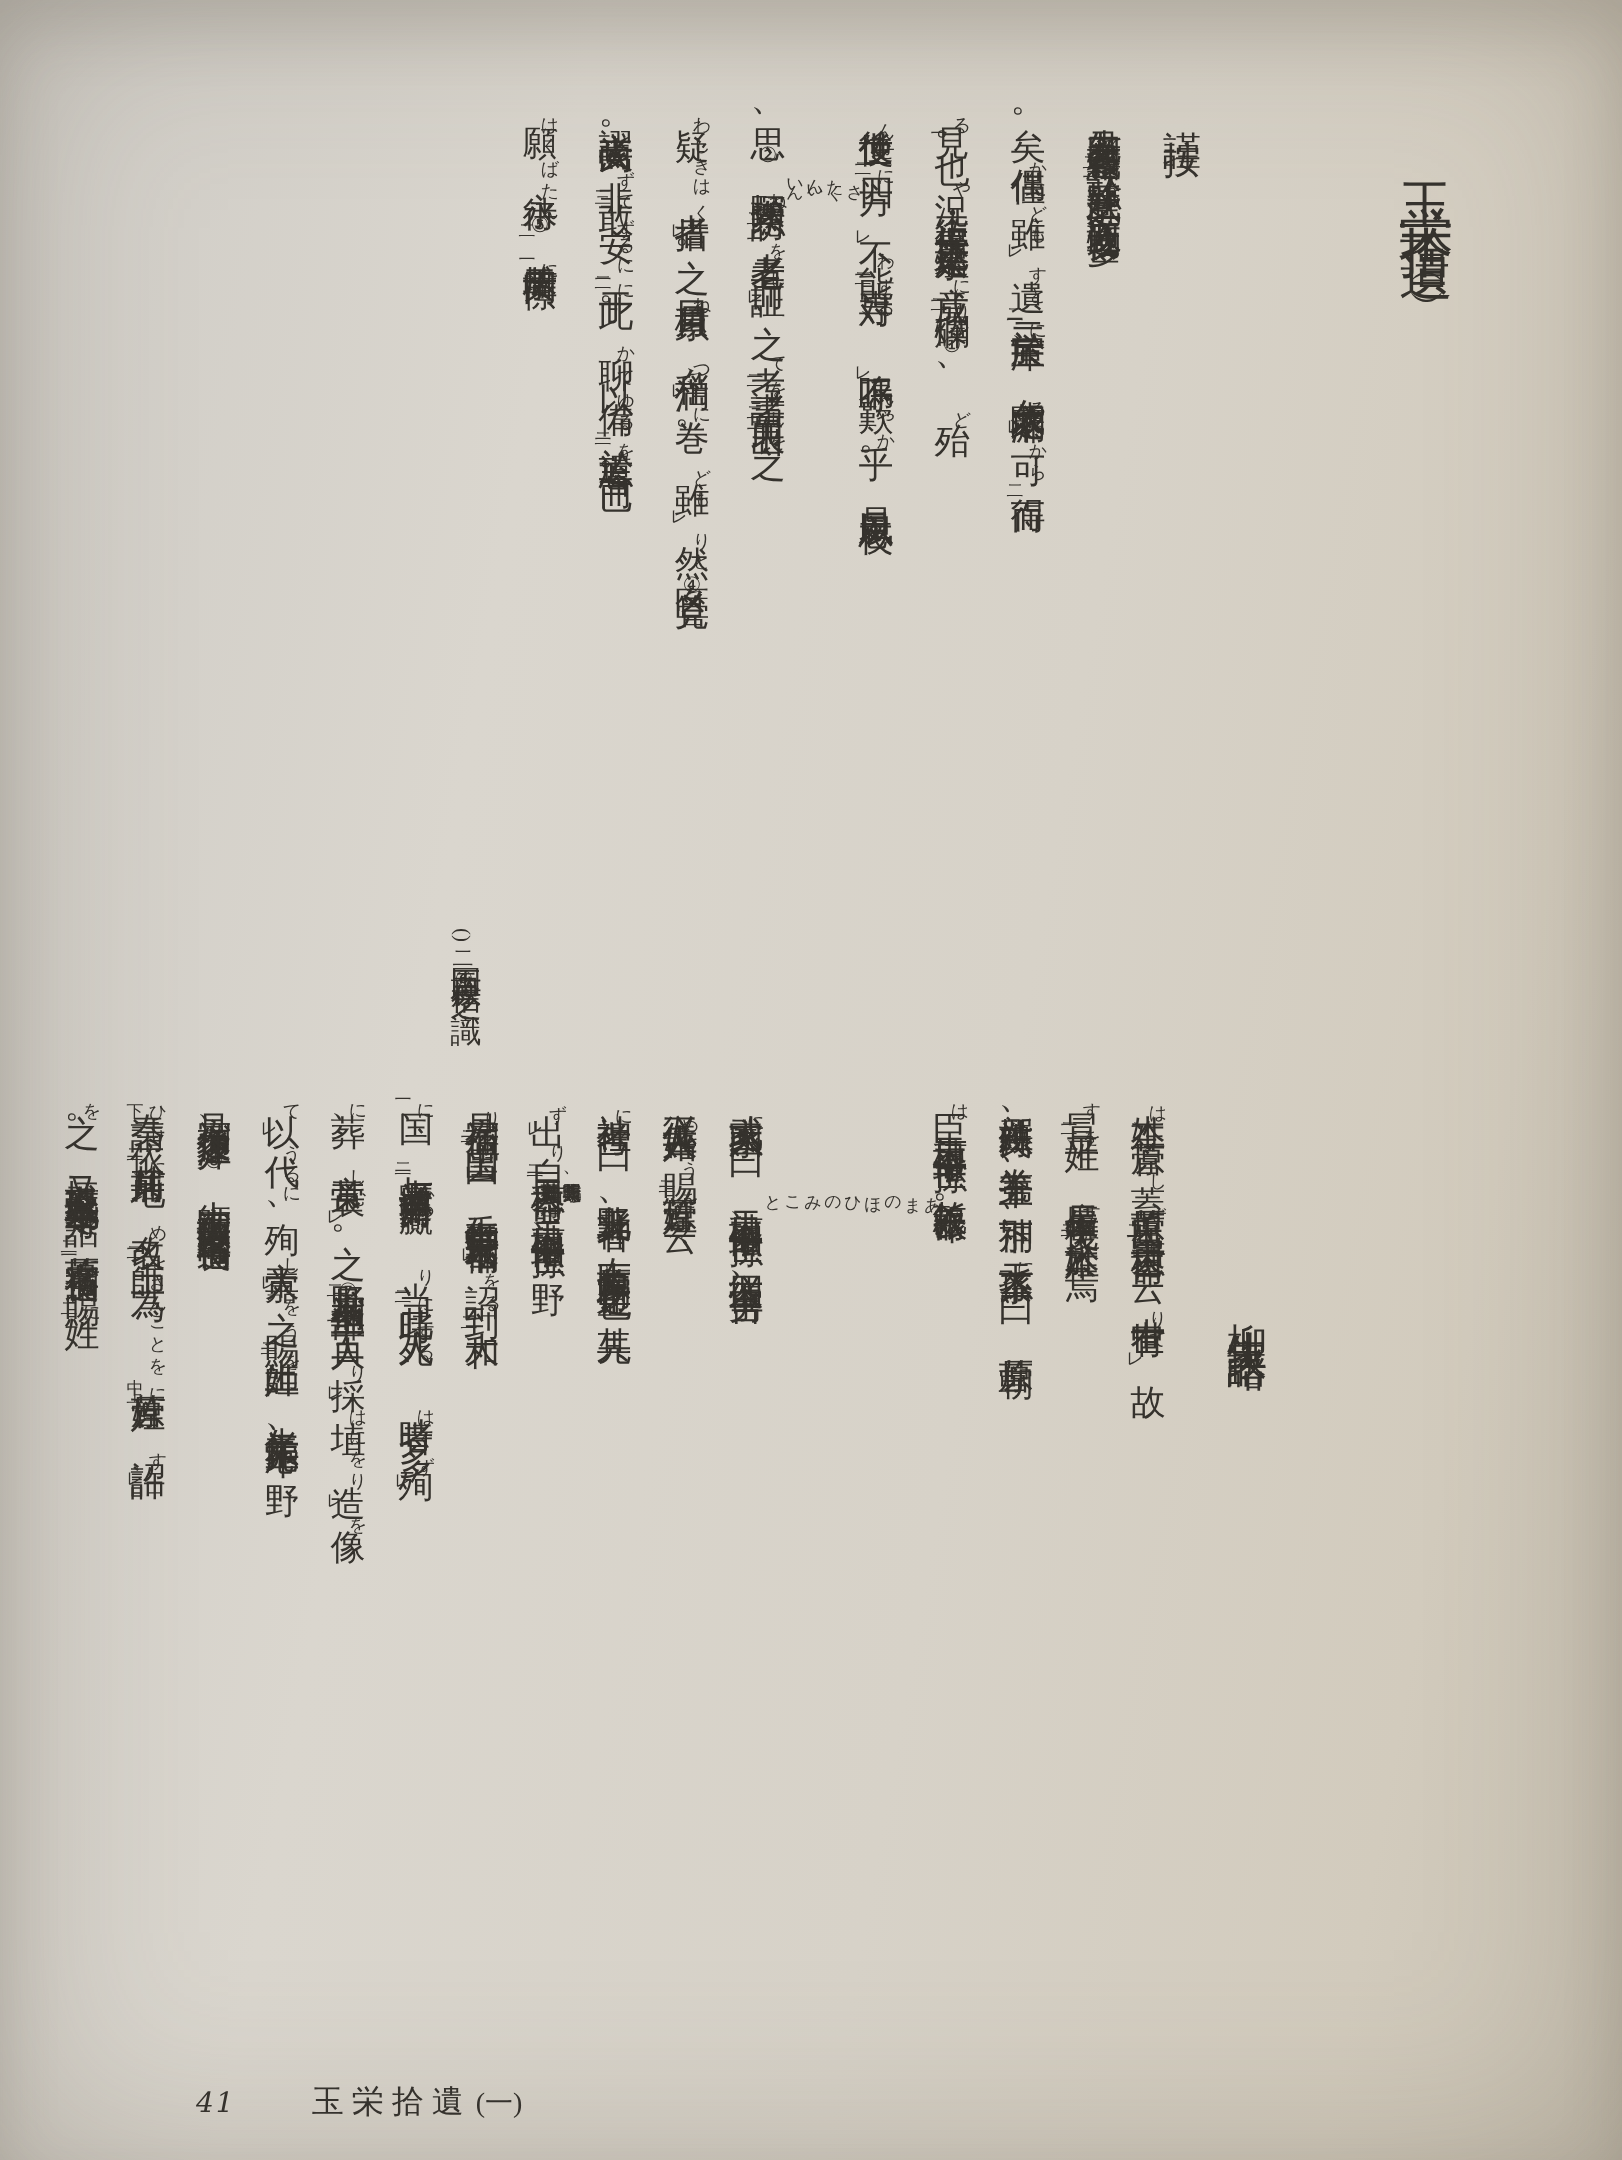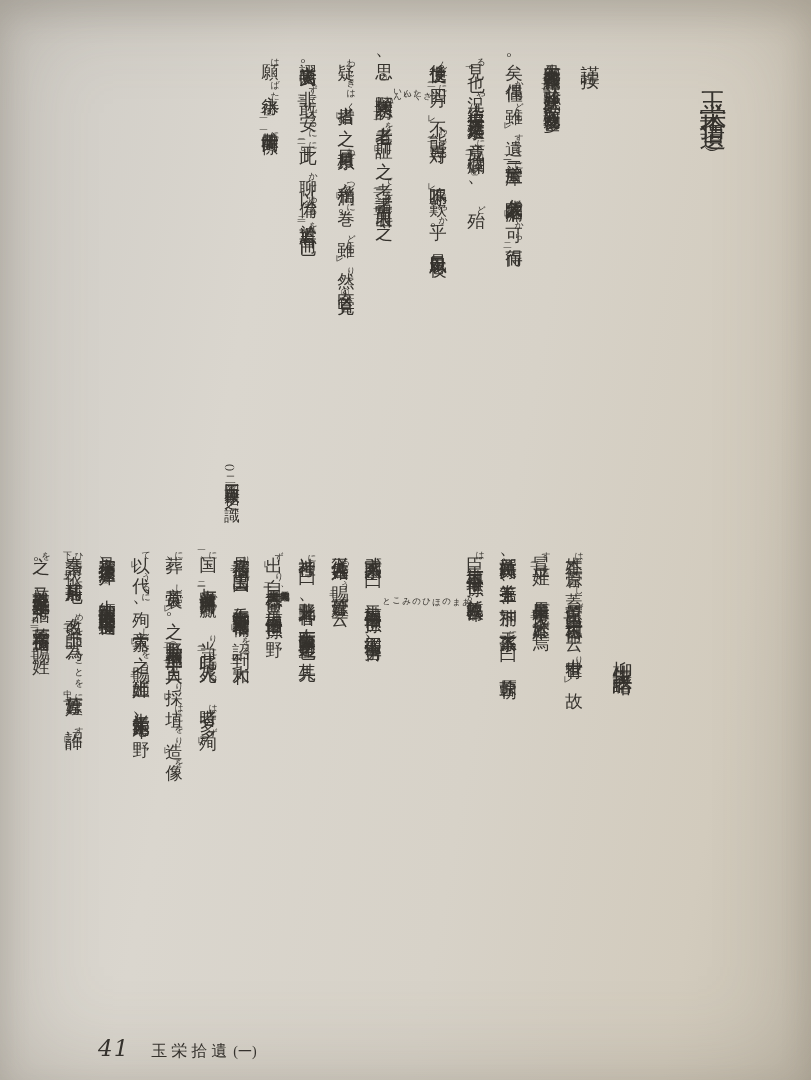--- a/index.html
+++ b/index.html
@@ -37,22 +37,22 @@
   
   .title-block { position:absolute; top:70px; right:80px; font-size:27px; letter-spacing:11px; }
   .title-part  { font-size:19px; letter-spacing:2px; padding-top:16px; }
   .sec1 { position:absolute; top:50px;  right:202px; height:505px; }
   .sec2 { position:absolute; top:543px; right:172px; height:505px; }
   .h1col { font-size:19px; letter-spacing:5px; line-height:38px; }
   .h2col { font-size:20px; letter-spacing:4px; line-height:40px; padding-top:102px; margin-left:16px; }
   .sig { font-size:15.5px; text-align:end; padding-bottom:58px; letter-spacing:2px; }
   .footer { position:absolute; left:98px; bottom:18px; font-size:16px;
             letter-spacing:4px; display:flex; align-items:baseline; }
-  .pagenum { font-style:italic; font-size:23px; letter-spacing:1px;
-             margin-right:22px; font-family:"DejaVu Serif","Liberation Serif",serif; }
+  .pagenum { font-style:italic; font-size:14px; letter-spacing:1px;
+             margin-right:38px; font-family:"DejaVu Serif","Liberation Serif",serif; }
   .fpart { font-size:14px; letter-spacing:0; margin-left:2px; }
 </style>
 </head>
 <body>
 
 <div class="page">
 
   <div class="title-block vert">
     <span>玉栄拾遺</span><span class="title-part">（一）</span>
   </div>

